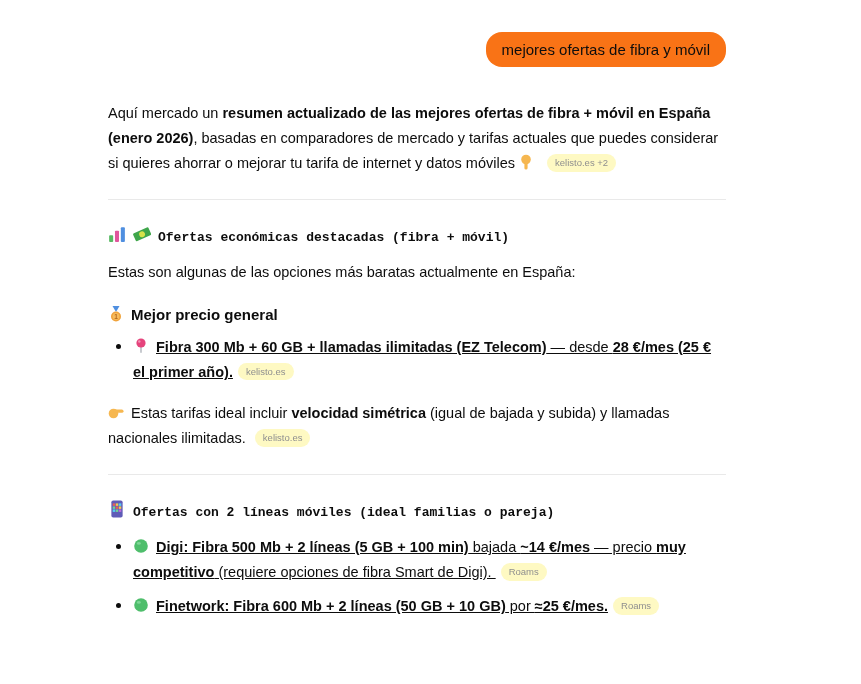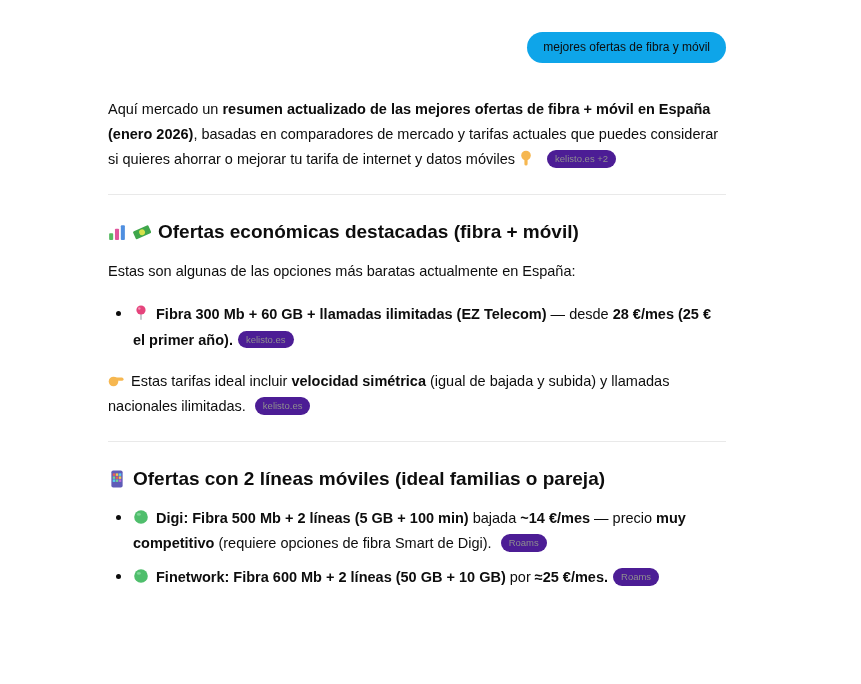--- a/index.html
+++ b/index.html
@@ -1,38 +1,38 @@
 <!DOCTYPE html>
 <html><head>
 <meta charset="utf-8">
 <style>
   html,body { margin:0; padding:0; background:#ffffff; }
   body { font-family:"Liberation Sans", sans-serif; color:#0d0d0d; }
   .page { width:861px; height:684px; overflow:hidden; position:relative; background:#fff; }
   .chat { width:618px; margin-left:108px; padding-top:32px; }
 
   .user-row { display:flex; justify-content:flex-end; margin-bottom:34px; }
-  .user-bubble { background:#0ea5e9; border-radius:16px; padding:7px 16px; font-size:12px; line-height:1.4; color:#0d0d0d; }
+  .user-bubble { background:#f97316; border-radius:16px; padding:7px 16px; font-size:15px; line-height:1.4; color:#0d0d0d; }
 
   .assistant { font-size:14.5px; line-height:1.74; }
   .assistant p { margin:0 0 18px 0; }
   .assistant hr { border:none; border-top:1px solid #e9e9e9; margin:22px 0; }
-  .assistant h3 { font-size:19px; font-weight:700; margin:25px 0 14px 0; line-height:1.3; }
+  .assistant h3 { font-size:13px; font-weight:700; margin:25px 0 14px 0; line-height:1.3;font-family:Liberation Mono, monospace; }
   .assistant h4 { font-size:15px; font-weight:700; margin:20px 0 10px 0; line-height:1.3; }
-  .assistant ul { list-style:none; margin:4px 0 16px 0; padding:0; }
+  .assistant ul { list-style:none; margin:4px 0 16px 0; padding:0;text-decoration:underline; }
   .assistant li { position:relative; padding-left:25px; margin-bottom:9px; }
   .assistant li::before { content:""; position:absolute; left:8px; top:9px; width:5px; height:5px; border-radius:50%; background:#0d0d0d; }
   strong { font-weight:700; }
 
   .icon { display:inline-block; width:16px; height:16px; vertical-align:-2px; margin-right:7px; }
   .icon svg { width:100%; height:100%; display:block; }
   h3 .icon { width:18px; height:18px; vertical-align:-2.5px; margin-right:7px; }
   h4 .icon { margin-right:7px; }
 
-  .badge { display:inline-block; background:#4c1d95; color:#8f8f8f; font-size:9.5px; line-height:1;
+  .badge { display:inline-block; background:#fef9c3; color:#8f8f8f; font-size:9.5px; line-height:1;
            padding:4px 8px; border-radius:9px; margin-left:5px; vertical-align:2px; white-space:nowrap; }
 </style>
 </head>
 <body>
 
 <div class="page">
   <div class="chat">
     <div class="user-row">
       <div class="user-bubble">mejores ofertas de fibra y móvil</div>
     </div>
@@ -46,20 +46,26 @@
               <rect x="1" y="9" width="3.6" height="6" rx="0.8" fill="#57ba63"></rect>
               <rect x="6.2" y="5" width="3.6" height="10" rx="0.8" fill="#e0569c"></rect>
               <rect x="11.4" y="2" width="3.6" height="13" rx="0.8" fill="#4f8fe0"></rect>
             </svg></span><span class="icon"><svg viewBox="0 0 16 16">
               <g transform="rotate(-24 8 8)">
                 <rect x="0.5" y="4.5" width="15" height="7.5" rx="1.2" fill="#3fa64b"></rect>
                 <circle cx="8" cy="8.2" r="2.6" fill="#d6e24a"></circle>
               </g>
             </svg></span><span>Ofertas económicas destacadas (fibra + móvil)</span></h3>
         <p><span>Estas son algunas de las opciones más baratas actualmente en España:</span></p>
+        <h4><span class="icon"><svg viewBox="0 0 16 16">
+              <path d="M4.5 0 L8 6 L11.5 0 Z" fill="#4f8fe0"></path>
+              <circle cx="8" cy="10.5" r="5" fill="#f0a33c"></circle>
+              <circle cx="8" cy="10.5" r="3.4" fill="#f7bc5d"></circle>
+              <text x="8" y="13" font-size="6.5" text-anchor="middle" fill="#b3671d" font-weight="bold">1</text>
+            </svg></span><span>Mejor precio general</span></h4>
         <ul>
           <li><span class="icon"><svg viewBox="0 0 16 16">
                 <rect x="7.3" y="8" width="1.4" height="7" rx="0.7" fill="#b0b4bb"></rect>
                 <circle cx="8" cy="5" r="4.6" fill="#e5447c"></circle>
                 <circle cx="6.3" cy="3.5" r="1.2" fill="#f291b5"></circle>
               </svg></span><strong>Fibra 300 Mb + 60 GB + llamadas ilimitadas (EZ Telecom)</strong><span> — desde </span><strong>28 €/mes (25 € el primer año).</strong><span class="badge">kelisto.es</span></li>
         </ul>
         <p><span class="icon"><svg viewBox="0 0 16 16">
               <circle cx="5.5" cy="9.5" r="4.8" fill="#f6b750"></circle>
               <rect x="5" y="5.6" width="10.5" height="3.2" rx="1.6" fill="#f6b750"></rect>

